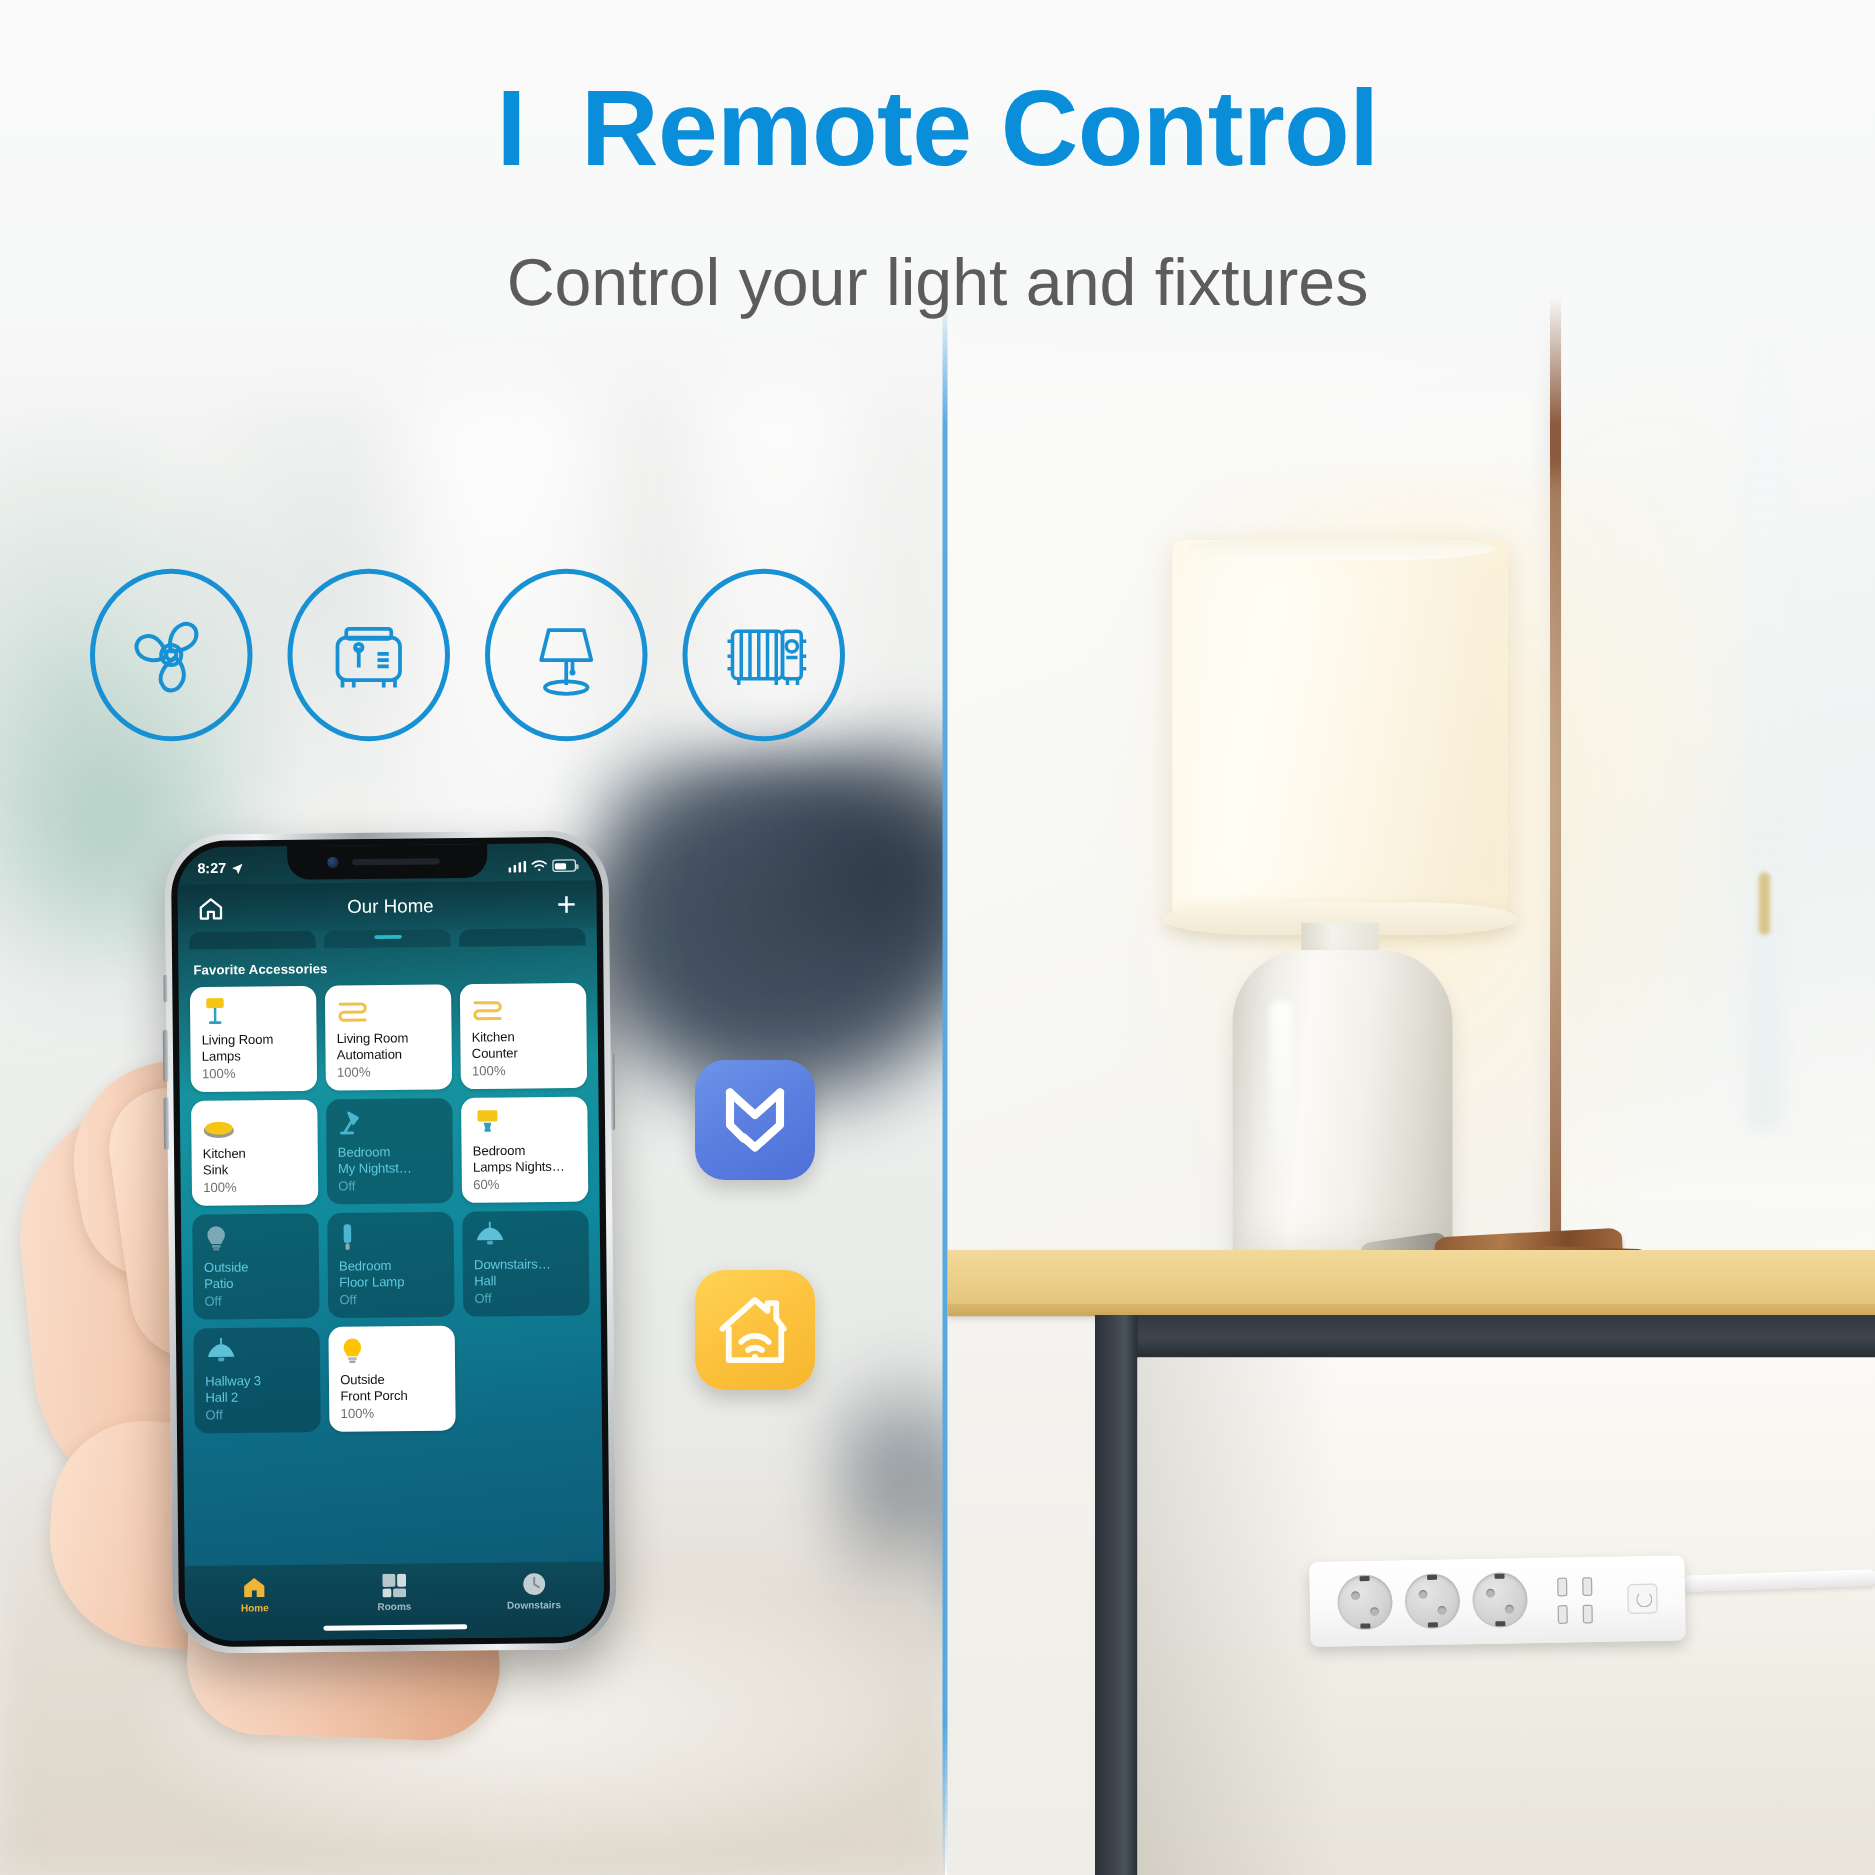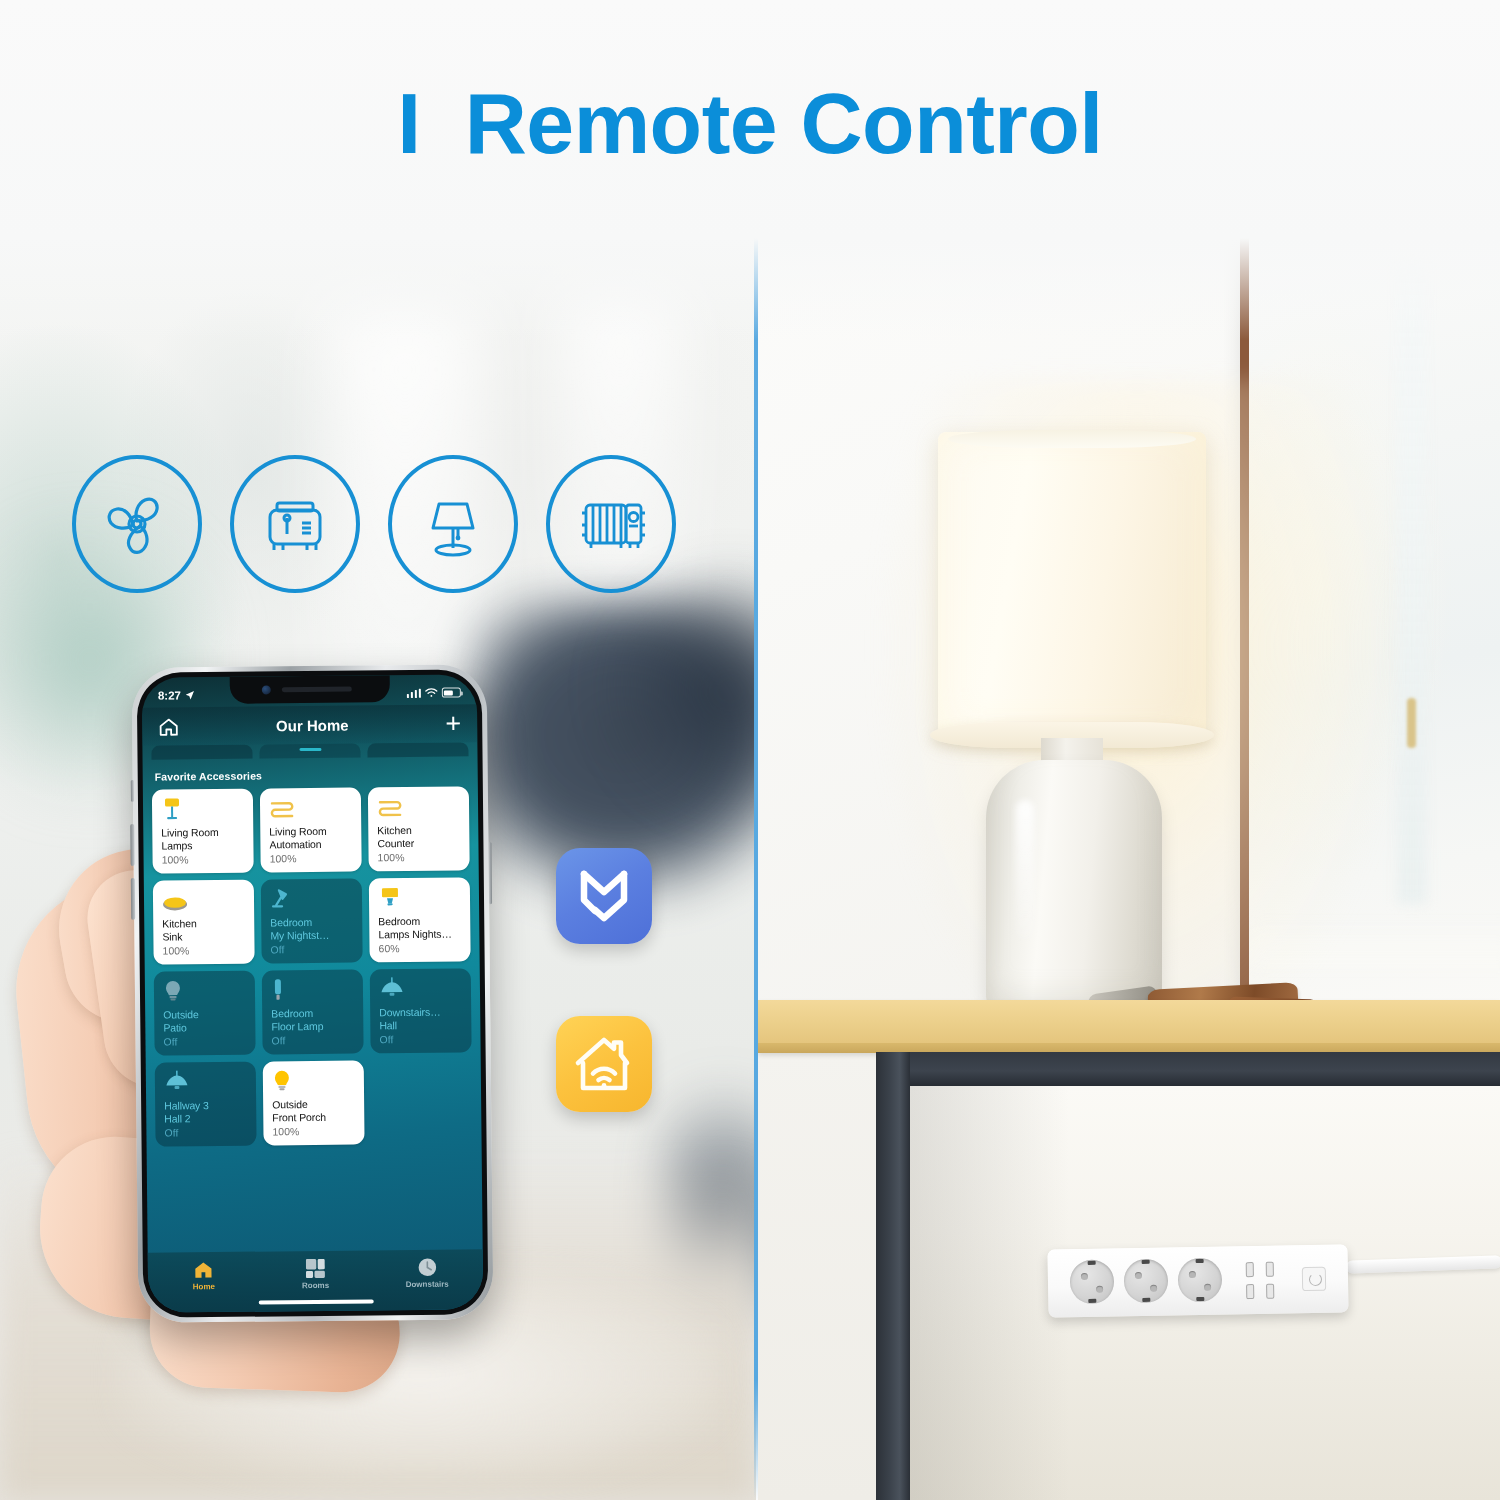--- a/index.html
+++ b/index.html
@@ -9,21 +9,21 @@
     background:#ffffff;
     position:relative;
   }
 
   
   #canvas { position:absolute; inset:0; width:1500px; height:1500px; overflow:hidden; background:#fafafa; }
 
   
   .header { position:absolute; left:0; top:0; width:1500px; height:340px; z-index:40;
             background:linear-gradient(180deg,#fafafa 0%,#f7f8f8 70%,rgba(248,249,249,0.0) 100%); }
-  .title { position:absolute; left:0; top:80px; width:1500px; text-align:center;
+  .title { position:absolute; left:0; top:60px; width:1500px; text-align:center;
            font-size:86px; font-weight:700; color:#0b8ed9; letter-spacing:-0.5px; line-height:1; }
   .title .bar { display:inline-block; margin-right:44px; }
   .subtitle { position:absolute; left:0; top:196px; width:1500px; text-align:center;
               font-size:53px; font-weight:400; color:#5c5c5c; line-height:1.16; }
 
   
   .left-panel { position:absolute; left:0; top:0; width:756px; height:1500px; overflow:hidden; }
   .lp-bg { position:absolute; inset:0;
     background:
       radial-gradient(ellipse 260px 330px at 60px 560px, rgba(178,205,196,0.55) 0%, rgba(178,205,196,0) 72%),
@@ -193,21 +193,21 @@
   .bars span:nth-child(3){height:7.5px}.bars span:nth-child(4){height:9px}
   .batt { width:19px; height:9.5px; border:1.3px solid rgba(255,255,255,0.85); border-radius:2.6px; position:relative; }
   .batt:after { content:""; position:absolute; right:-3px; top:2.6px; width:1.6px; height:4px;
            background:rgba(255,255,255,0.7); border-radius:0 1px 1px 0; }
   .batt i { position:absolute; left:1.3px; top:1.3px; height:5.4px; width:9px; background:#fff; border-radius:1.2px; }
 
   
   .navbar { position:absolute; left:0; top:30px; width:100%; height:38px; z-index:5;
            display:flex; align-items:center; justify-content:space-between; padding:0 16px;
            background:linear-gradient(180deg,rgba(10,45,54,0.55),rgba(12,72,86,0.25)); }
-  .nav-title { color:#fff; font-size:15px; font-weight:700; }
+  .nav-title { color:#fff; font-size:15px; font-weight:400; }
   .nav-plus { color:#fff; font-size:27px; font-weight:300; line-height:0.6; }
   .nav-home svg { display:block; }
 
   
   .content { position:absolute; left:0; top:68px; width:100%; bottom:0; padding:0 8px; z-index:4; }
   .scroll-peek { display:flex; gap:7px; height:14px; padding:0 1px; }
   .peek-card { flex:1; height:14px; border-radius:8px 8px 0 0; background:rgba(6,42,53,0.45); position:relative; }
   .peek-card.mid { background:rgba(7,50,62,0.40); }
   .peek-card .hl { position:absolute; left:50%; transform:translateX(-50%); top:4px; width:22px; height:3px;
            border-radius:2px; background:#2ab7c9; }
@@ -341,20 +341,21 @@
     </div>
   </div>
 
   <div class="divider"></div>
 
   <div class="header">
     <div class="title">
       <span class="bar">I</span><span>Remote Control</span>
     </div>
     <div class="subtitle">
+      <div>Control your light and fixtures</div>
     </div>
   </div>
 
   <div class="icon-row">
 
     <div class="icon-pill">
       <svg width="86" height="86" viewBox="0 0 86 86" fill="none" stroke="#1790d4" stroke-width="3.2">
         <path d="M43 40c-3-8 1-18 8-21 7-3 13 2 12 9-1 7-9 12-20 12z"></path>
         <path d="M46 45c7 5 9 15 5 21-4 7-12 7-15 1-4-6 0-15 10-22z"></path>
         <path d="M39 44c-7 5-17 4-22-2-4-6-1-13 6-14 7-1 14 5 16 16z"></path>

